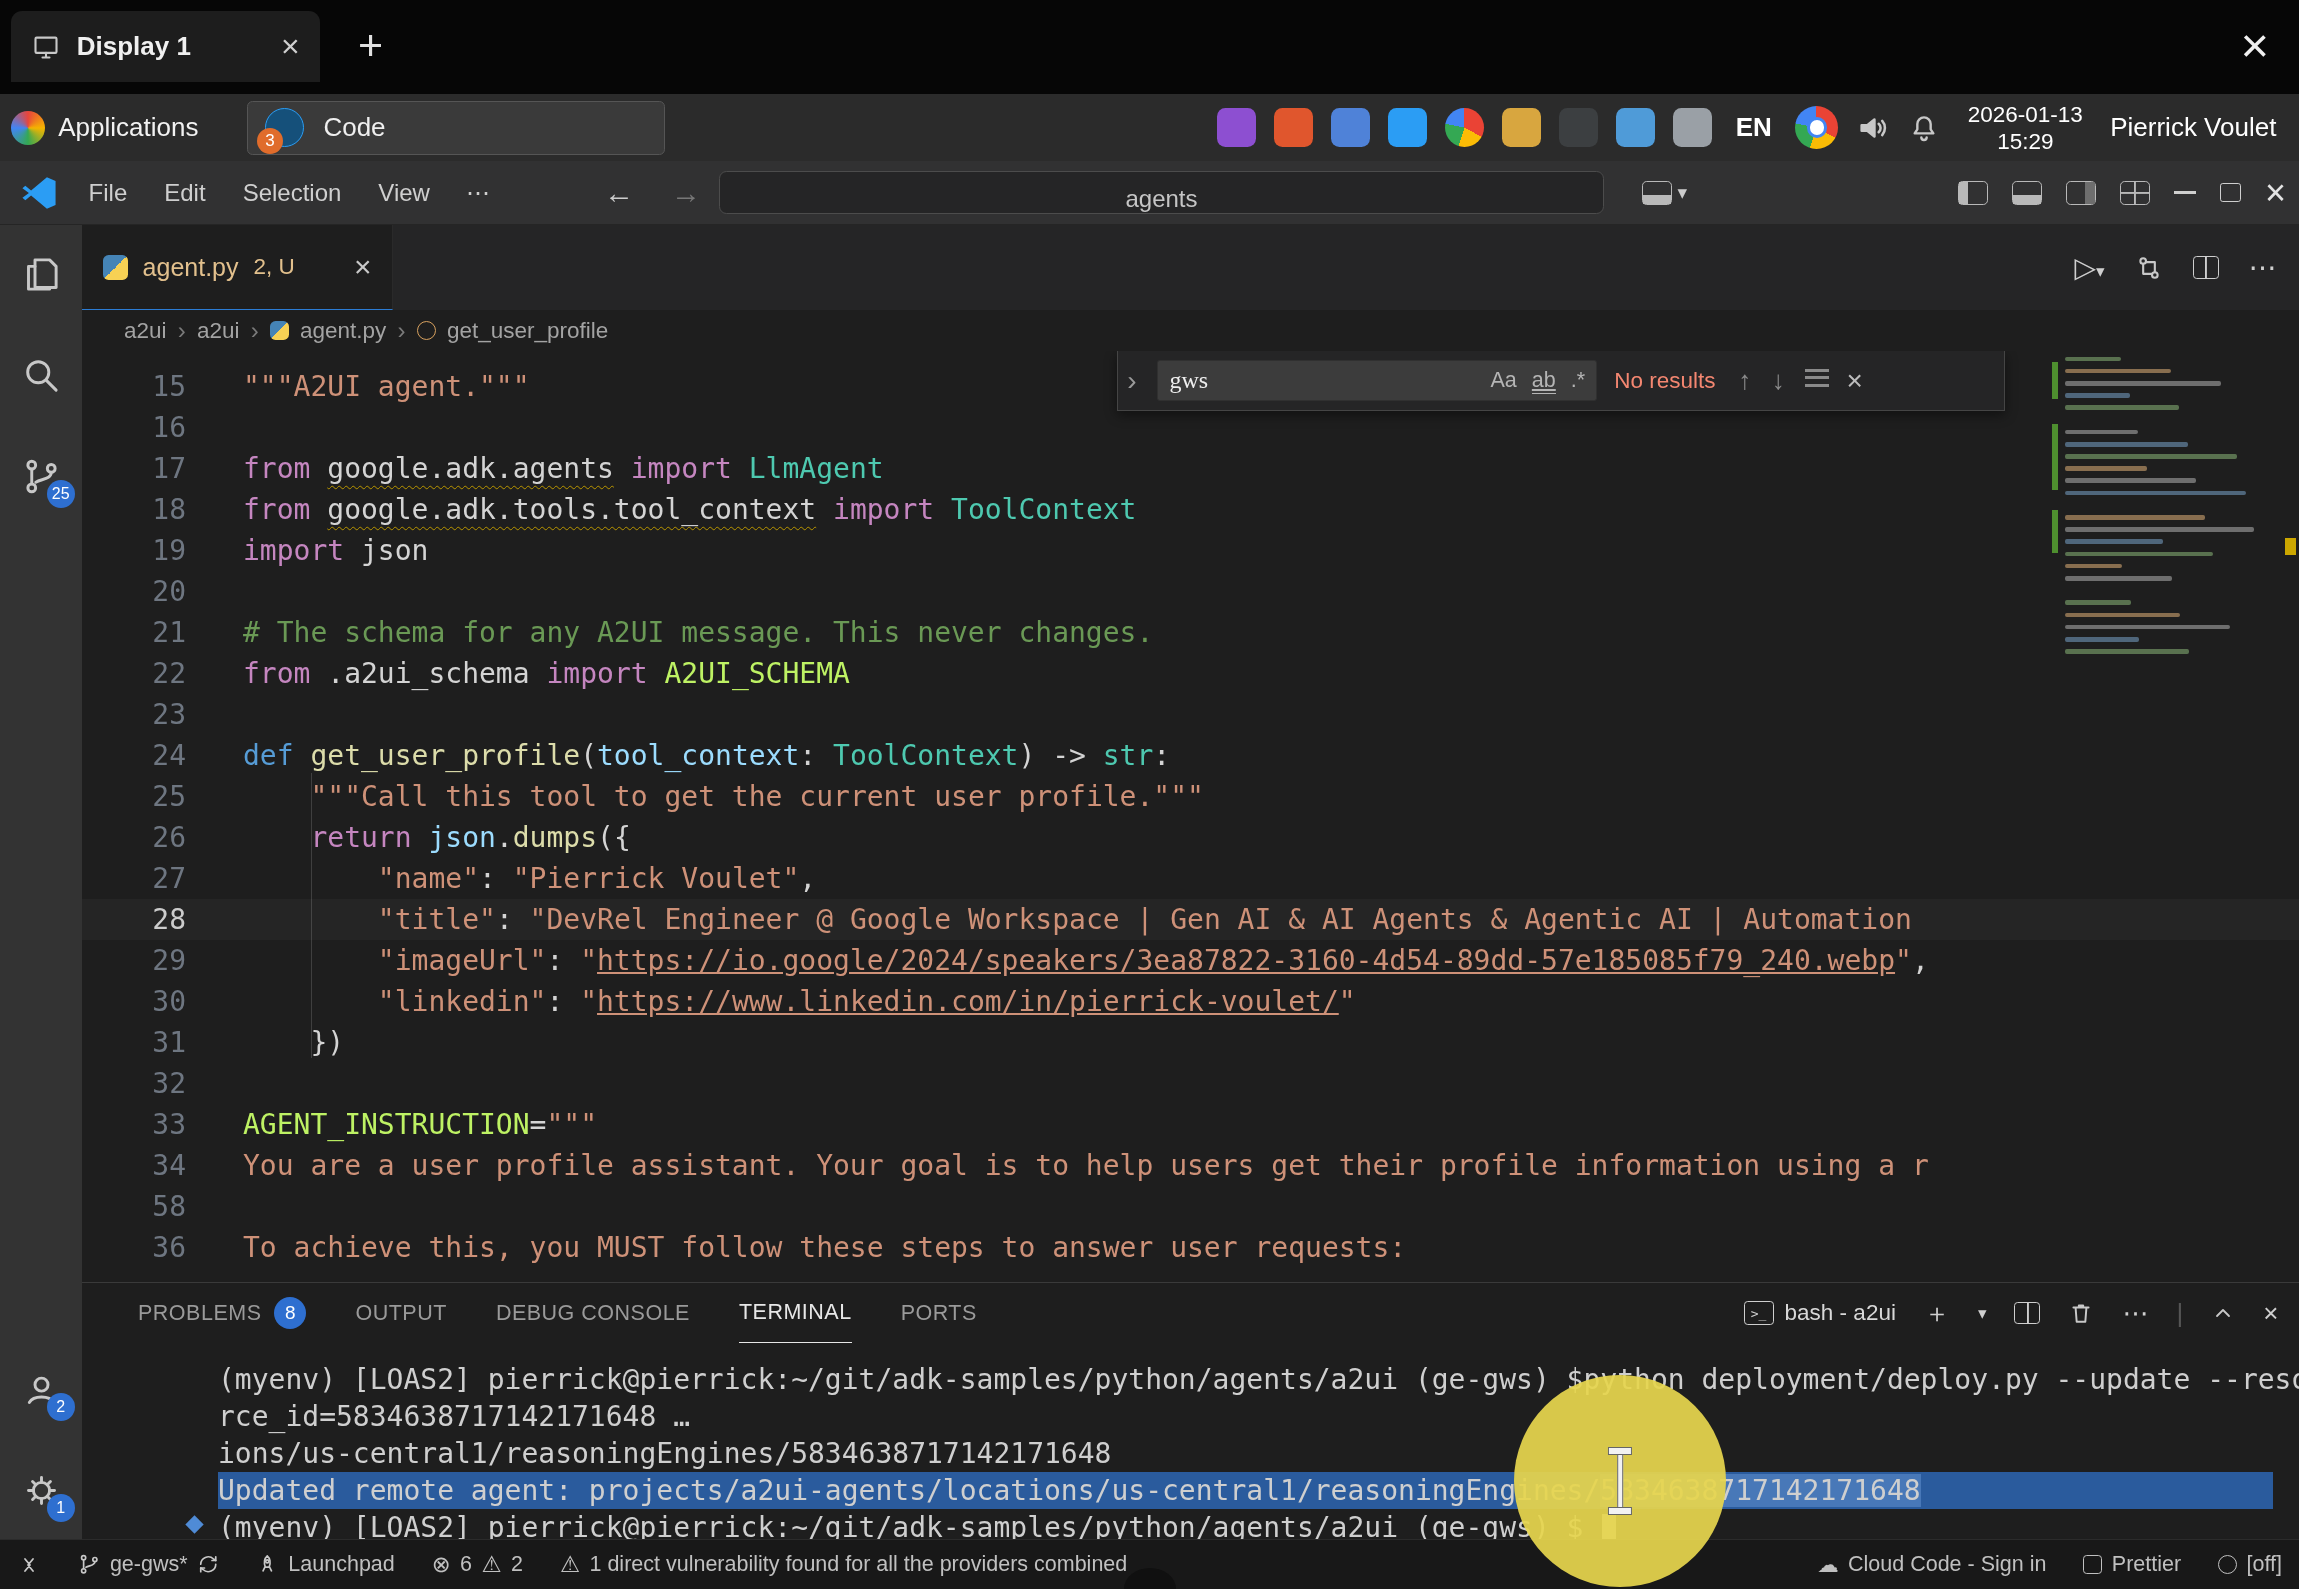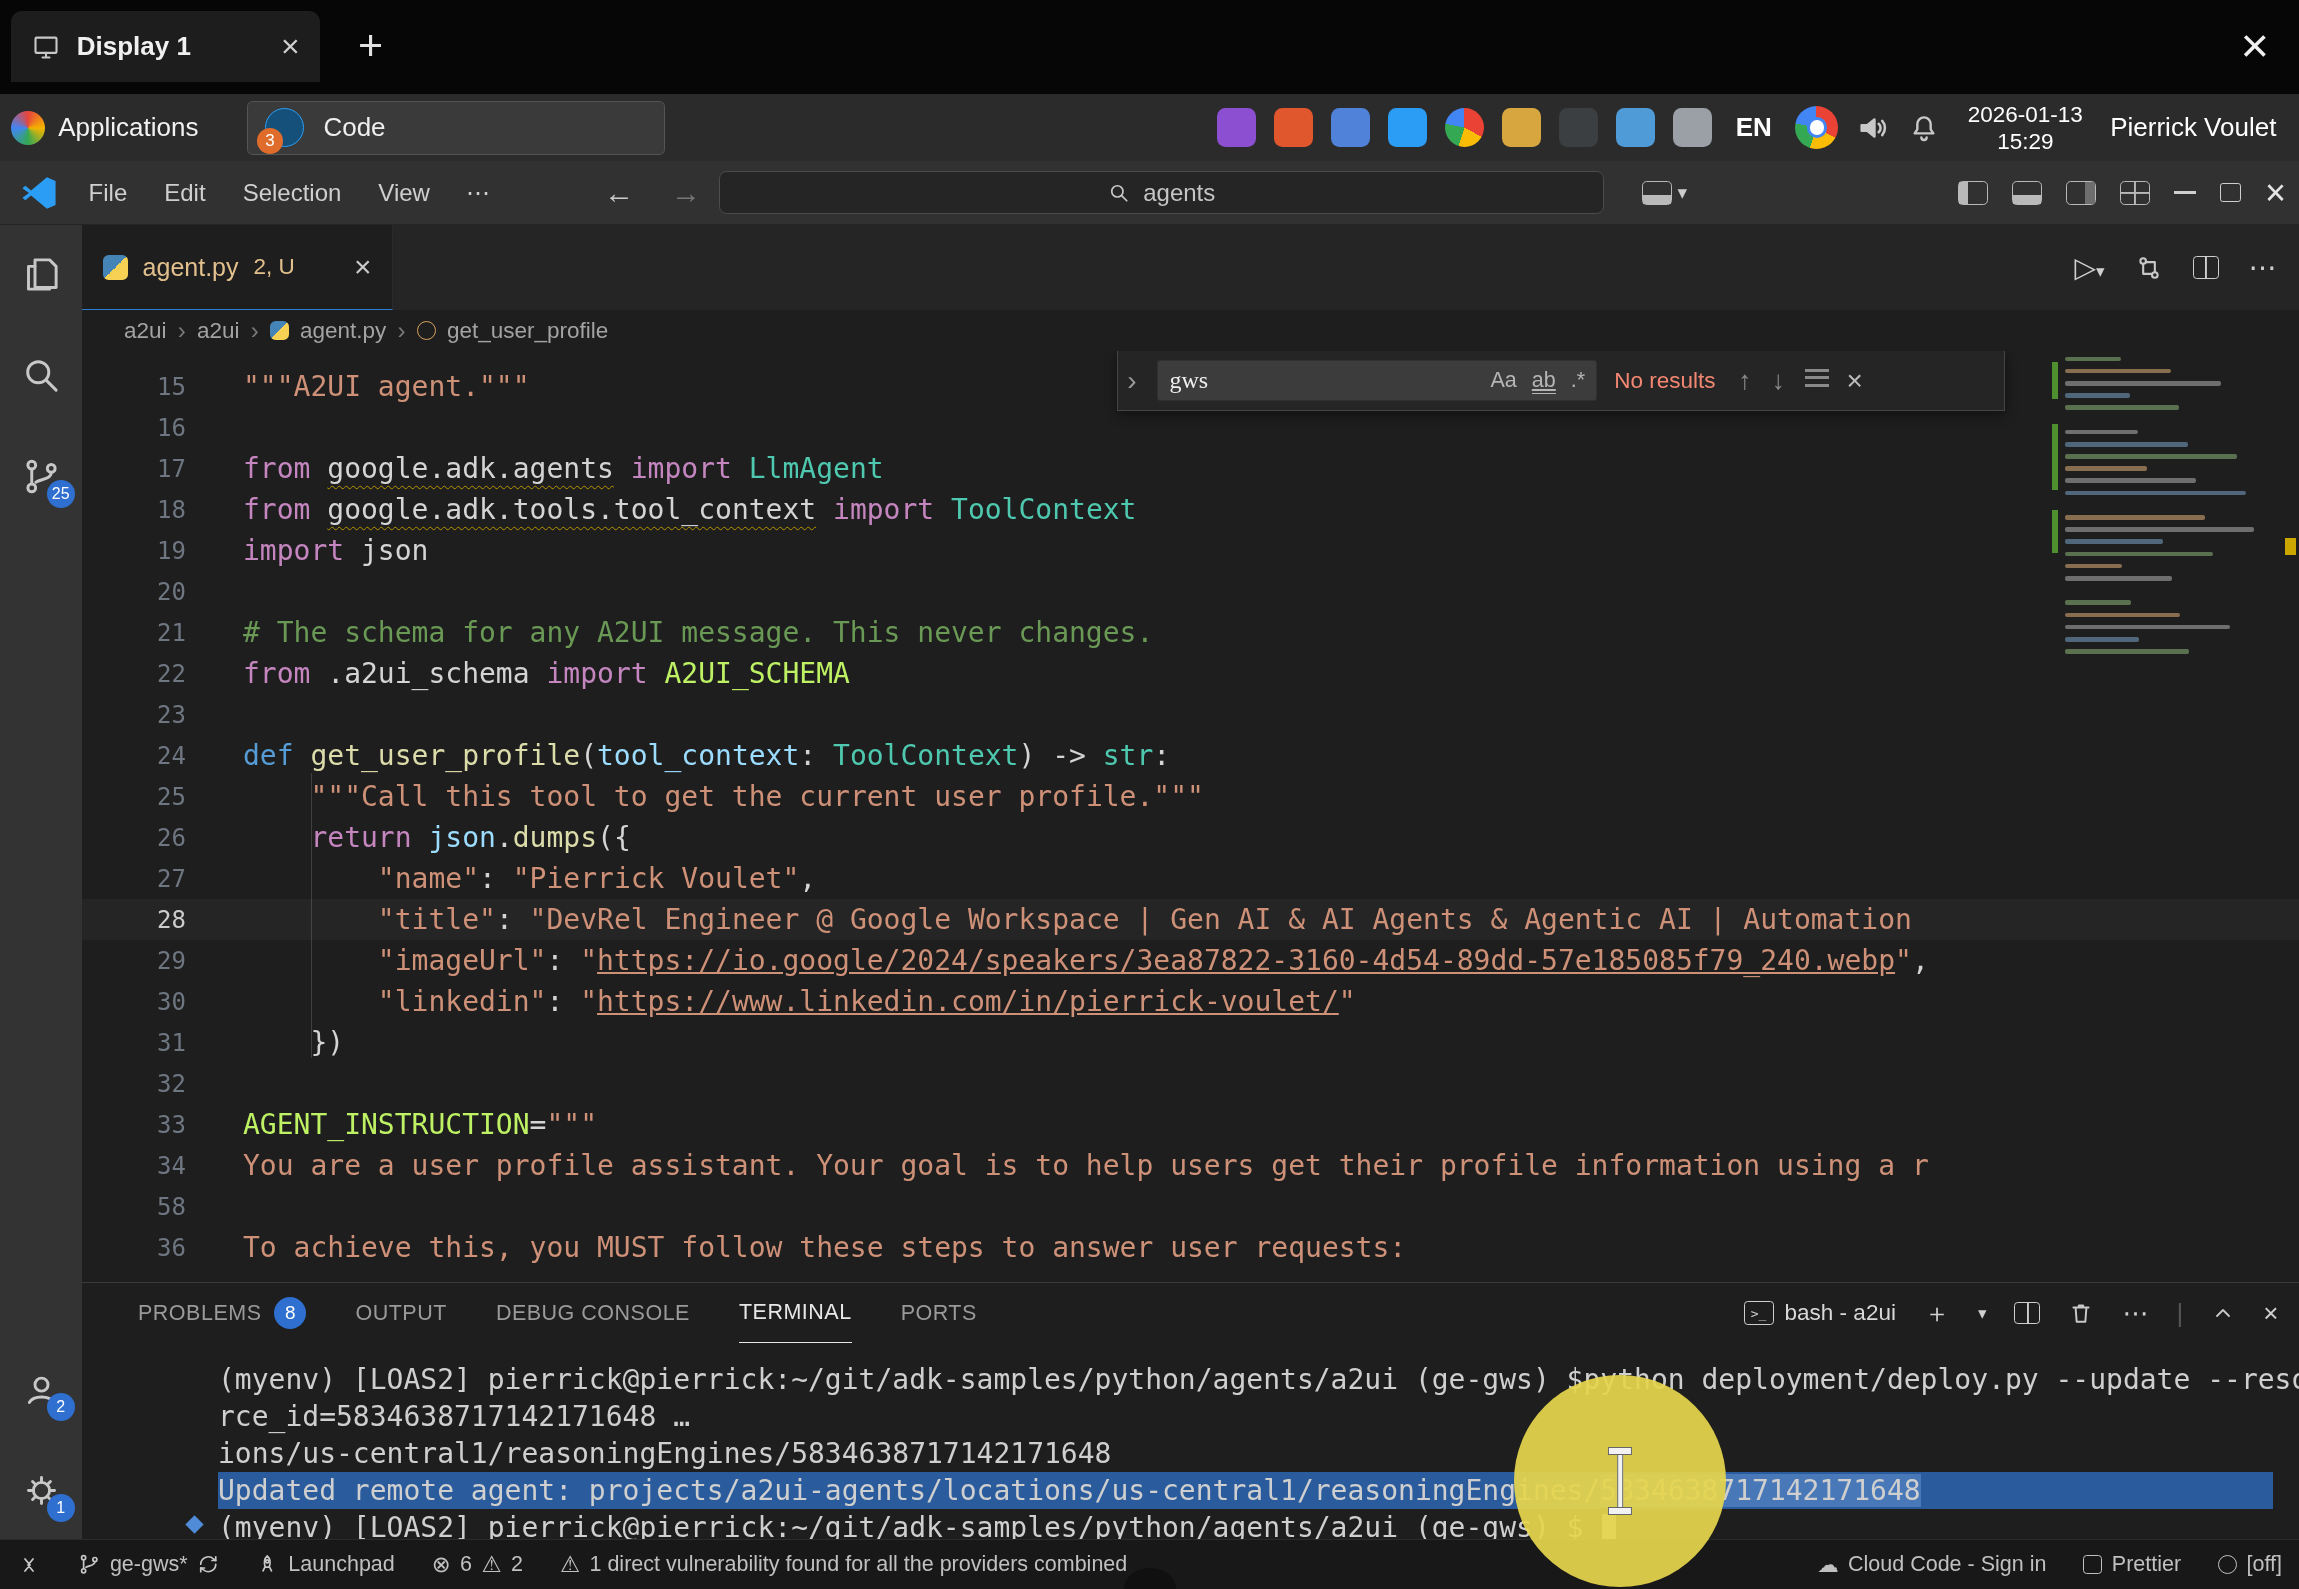--- a/index.html
+++ b/index.html
@@ -49,21 +49,21 @@
 
   .vtitle { position:absolute; top:0; left:0; right:0; height:64px; background:#313132;
             display:flex; align-items:center; border-bottom:0.9px solid #252525; }
   .vlogo { width:36px; height:36px; margin-left:20.6px; }
   .menus { display:flex; gap:37px; margin-left:32px; font-size:24px; color:#cfcfcf; }
   .menu-more { color:#cfcfcf; font-size:24px; margin-left:36px; letter-spacing:1.9px; }
   .navarrows { position:absolute; left:604px; display:flex; gap:37px; font-size:30px; }
   .navarrows .fwd { color:#777; }
   .cmd-center { position:absolute; left:719px; top:10.3px; width:885px; height:43px; background:#252526;
                 border:0.9px solid #4c4c4c; border-radius:7.5px; display:flex; align-items:center;
-                justify-content:center; gap:13px; color:#c5c5c5; font-size:24px; }
+                justify-content:center; gap:13px; color:#c5c5c5; font-size:24px;flex-direction:column; }
   .layout-dd { position:absolute; left:1642px; display:flex; align-items:center; gap:5.6px; }
   .tbar-right { position:absolute; right:13px; display:flex; align-items:center; gap:24px; }
   .wicon { width:30px; height:24px; border:1.9px solid #b9b9b9; border-radius:4.7px; position:relative; }
   .wicon.left::before  { content:""; position:absolute; left:0; top:0; bottom:0; width:9.4px; background:#b9b9b9; }
   .wicon.bottom::before{ content:""; position:absolute; left:0; right:0; bottom:0; height:8.4px; background:#b9b9b9; }
   .wicon.right::before { content:""; position:absolute; right:0; top:0; bottom:0; width:9.4px; background:#6e6e6e; }
   .wicon.grid { background:linear-gradient(#b9b9b9,#b9b9b9) 50% 0/1.9px 100% no-repeat,
                 linear-gradient(#b9b9b9,#b9b9b9) 0 50%/100% 1.9px no-repeat; }
   .wc-min { width:22.5px; height:2.8px; background:#cfcfcf; }
   .wc-restore { width:20.6px; height:19px; border:1.9px solid #cfcfcf; border-radius:2.8px; position:relative; }
@@ -96,21 +96,21 @@
   .breadcrumbs { position:absolute; left:82px; right:0; top:149px; height:41px; background:#1e1e1e;
                  display:flex; align-items:center; gap:11.2px; padding-left:42px; color:#a3a3a3; font-size:22.5px; }
   .bc-sep { color:#7a7a7a; font-size:24px; }
   .method-ic { width:19px; height:19px; border:1.9px solid #d7a15f; border-radius:50%; }
 
   
   .editor { position:absolute; left:82px; right:0; top:190px; height:931px; background:#1e1e1e; overflow:hidden; }
   .code-lines { position:absolute; top:15px; left:0; right:0; }
   .code-line { height:41px; display:flex; align-items:center; white-space:pre;
                font-family:"DejaVu Sans Mono",monospace; font-size:28px; }
-  .code-line .ln { width:104px; flex:none; text-align:right; color:#6e7681; font-size:24px;
+  .code-line .ln { width:104px; flex:none; text-align:right; color:#6e7681; font-size:28px;
                    font-family:"DejaVu Sans Mono",monospace; }
   .code-line .lt { margin-left:57px; }
   .code-line.current { background:rgba(255,255,255,.035); }
   .code-line.current .ln { color:#cccccc; }
   .tok-k{color:#569cd6;} .tok-kc{color:#c586c0;} .tok-s{color:#ce9178;}
   .tok-su{color:#ce9178; text-decoration:underline;}
   .tok-c{color:#6a9955;} .tok-f{color:#dcdcaa;} .tok-t{color:#4ec9b0;}
   .tok-v{color:#9cdcfe;} .tok-const{color:#bef264;} .tok-p{color:#d4d4d4;}
   .tok-m{color:#d4d4d4; text-decoration:underline wavy #b89500 0.9px; text-underline-offset:6.6px;}
   .indent-guide { position:absolute; left:229px; top:422px; width:0.9px; height:285px; background:#3f3f3f; }

